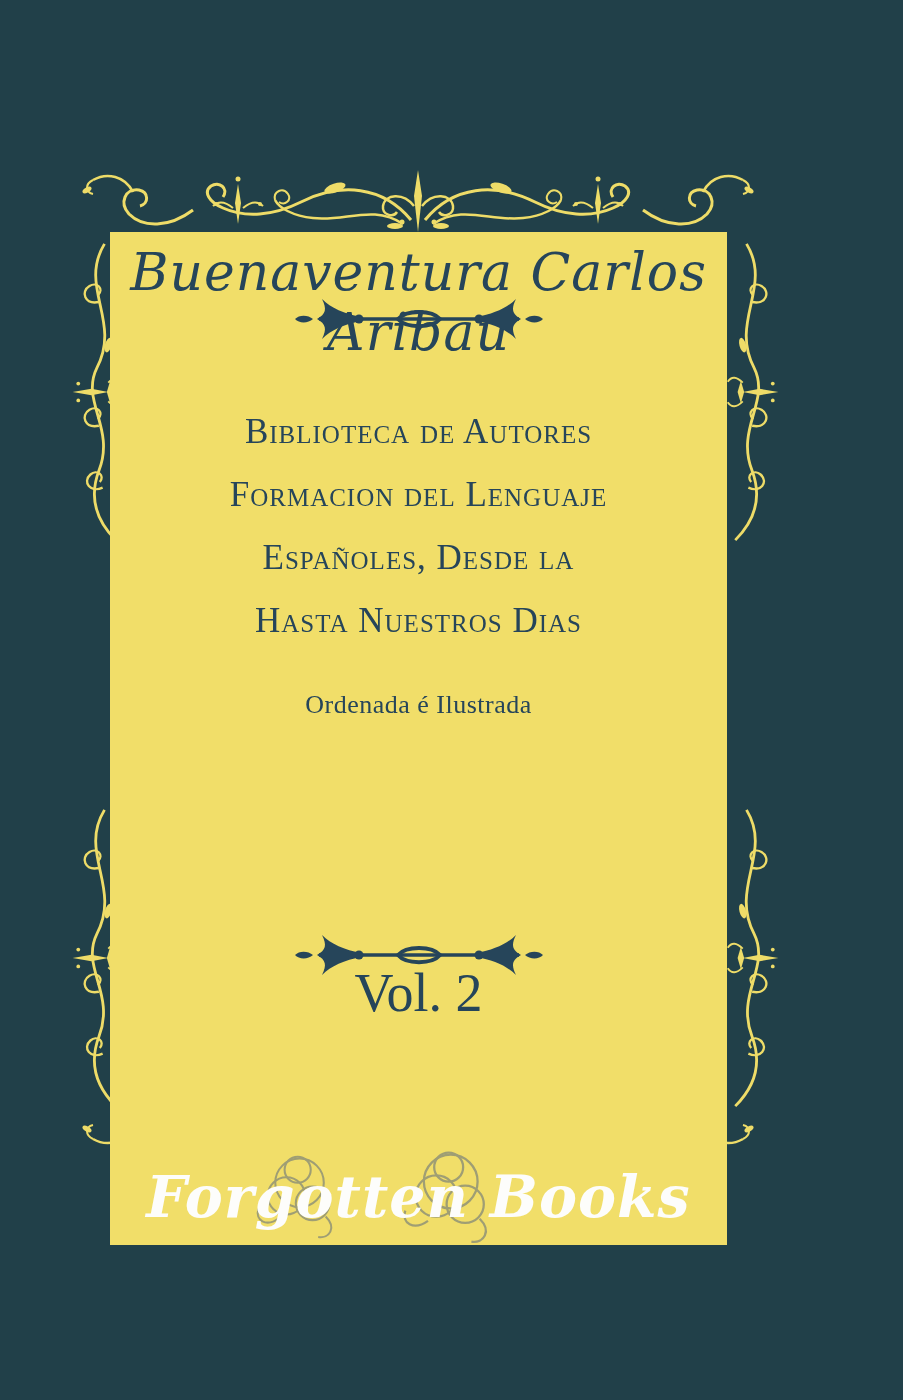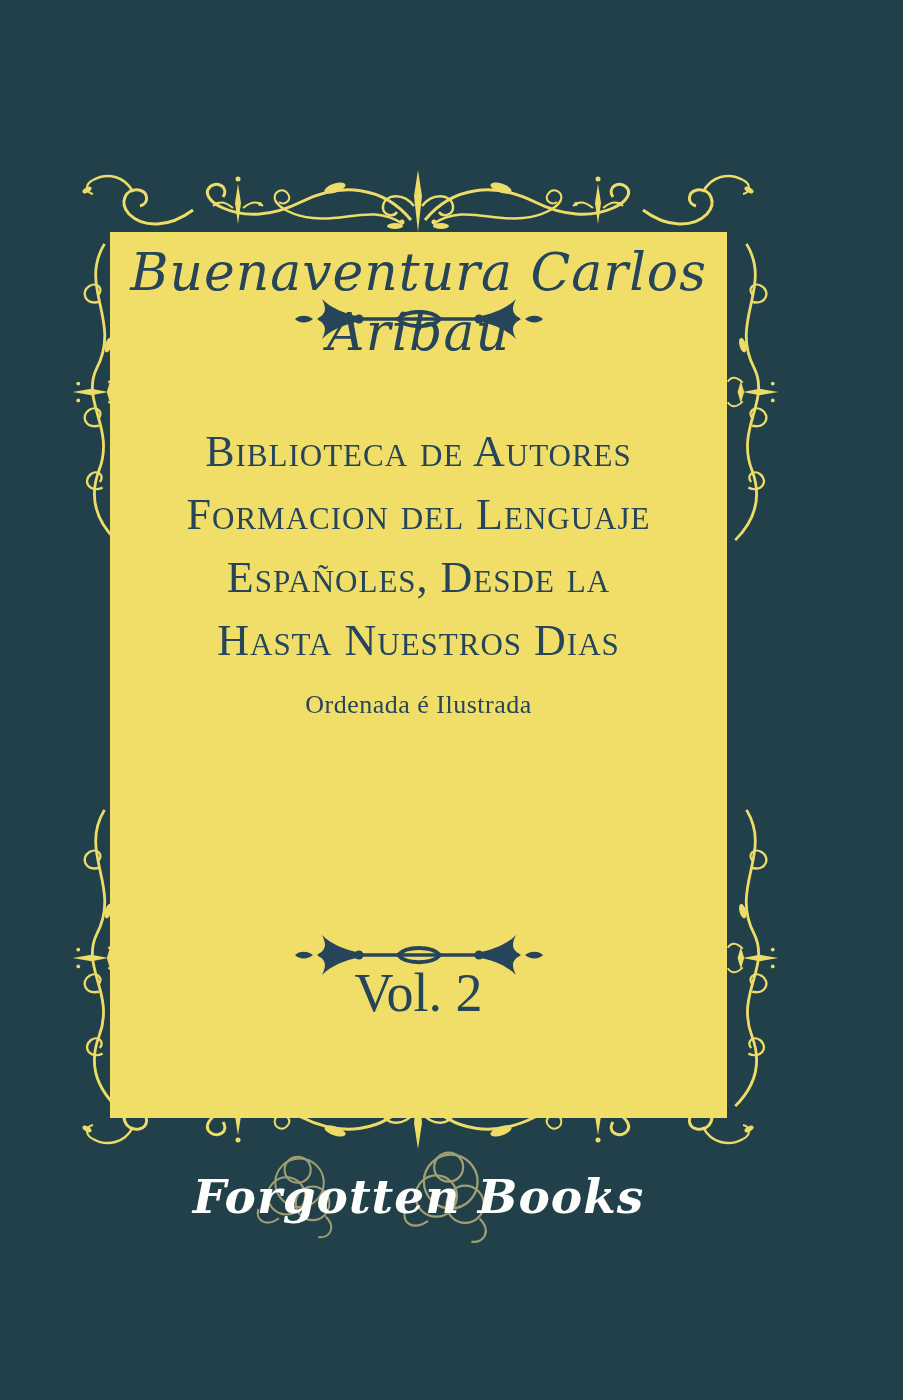--- a/index.html
+++ b/index.html
@@ -13,21 +13,21 @@
   html,body{margin:0;padding:0;background:#111;}
   .cover{
     position:relative;
     width:903px;height:1400px;
     background:var(--bg);
     overflow:hidden;
     font-family:"Liberation Serif", serif;
   }
   .panel{
     position:absolute;
-    left:110px;top:232px;width:617px;height:886px;
+    left:110px;top:232px;width:617px;height:1013px;
     background:var(--panel);
   }
   .orn{color:var(--orn);position:absolute;}
   .ink-orn{color:var(--ink);}
   .border-strip{left:73px;width:690px;height:64px;}
   .border-top{top:170px;}
   .border-bottom{top:1085px;transform:scaleY(-1);}
   .side-orn{width:56px;height:300px;}
   .side-lt{left:69px;top:242px;}
   .side-lb{left:69px;top:808px;}
@@ -38,23 +38,23 @@
     top:10px;
     font-family:"DejaVu Serif", serif;
     font-style:italic;
     font-size:52px;
     letter-spacing:1px;
   }
   .divider{position:absolute;left:50%;margin-left:-140px;width:280px;height:46px;}
   .divider-1{top:64px;}
   .divider-2{top:700px;}
   .title{
-    top:188px;
+    top:168px;
     font-variant:small-caps;
-    font-size:44px;
+    font-size:35px;
     line-height:63px;
     letter-spacing:1px;
   }
   .subtitle{
     top:458px;
     font-size:26px;
     letter-spacing:0.5px;
   }
   .volume{
     top:730px;
@@ -65,21 +65,21 @@
   }
   .logo-inner{position:relative;height:100%;display:flex;align-items:center;justify-content:center;}
   .logo-swirl{position:absolute;color:var(--logo-flourish);}
   .swirl-f{left:50%;margin-left:-168px;top:-8px;width:112px;height:112px;}
   .swirl-b{left:50%;margin-left:-22px;top:-14px;width:124px;height:124px;}
   .logo-text{
     position:relative;z-index:2;
     font-family:"DejaVu Serif", serif;
     font-style:italic;
     font-weight:bold;
-    font-size:47px;
+    font-size:57px;
     color:var(--logo-text);
     letter-spacing:1px;
   }
 </style>
 </head>
 <body>
 
 <svg width="0" height="0" style="position:absolute" aria-hidden="true">
   <defs>
 

